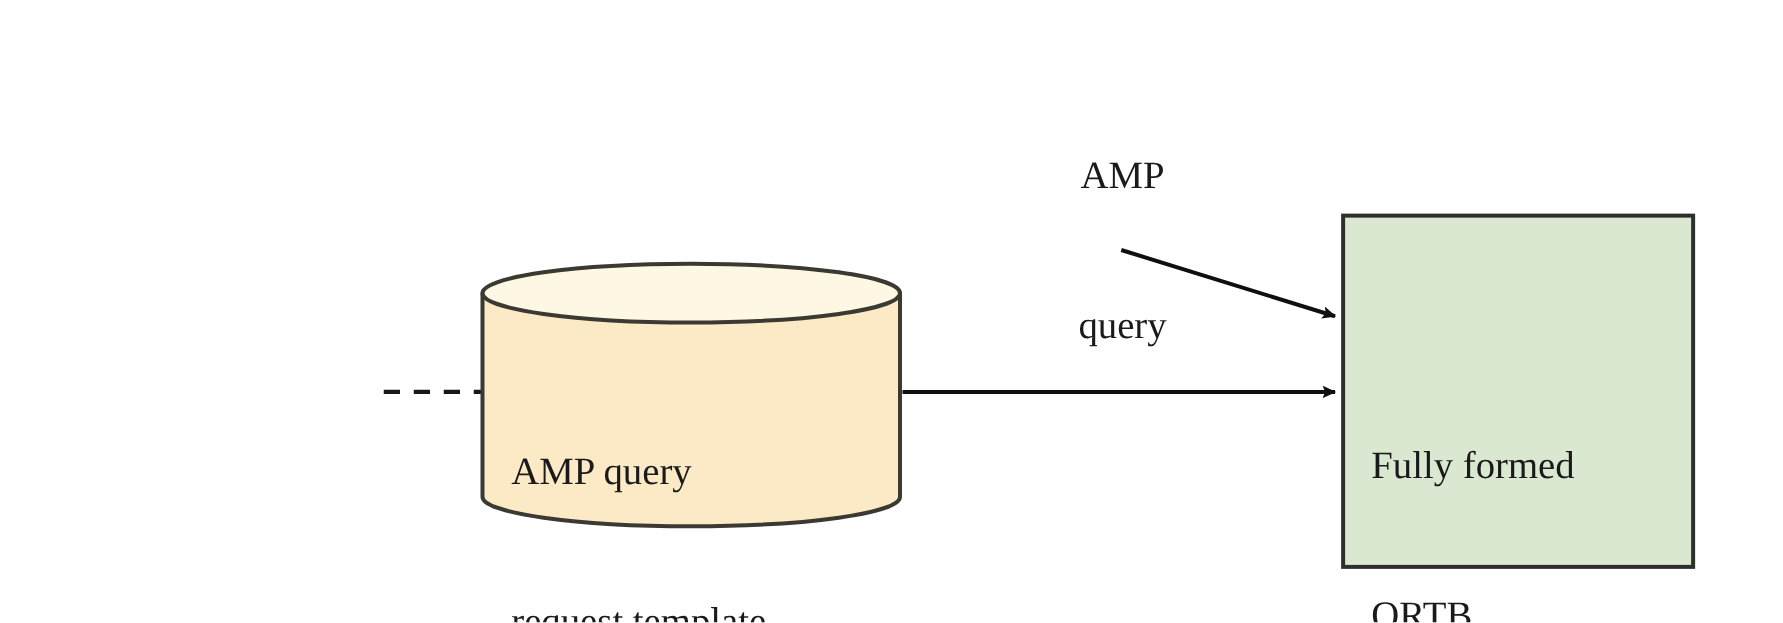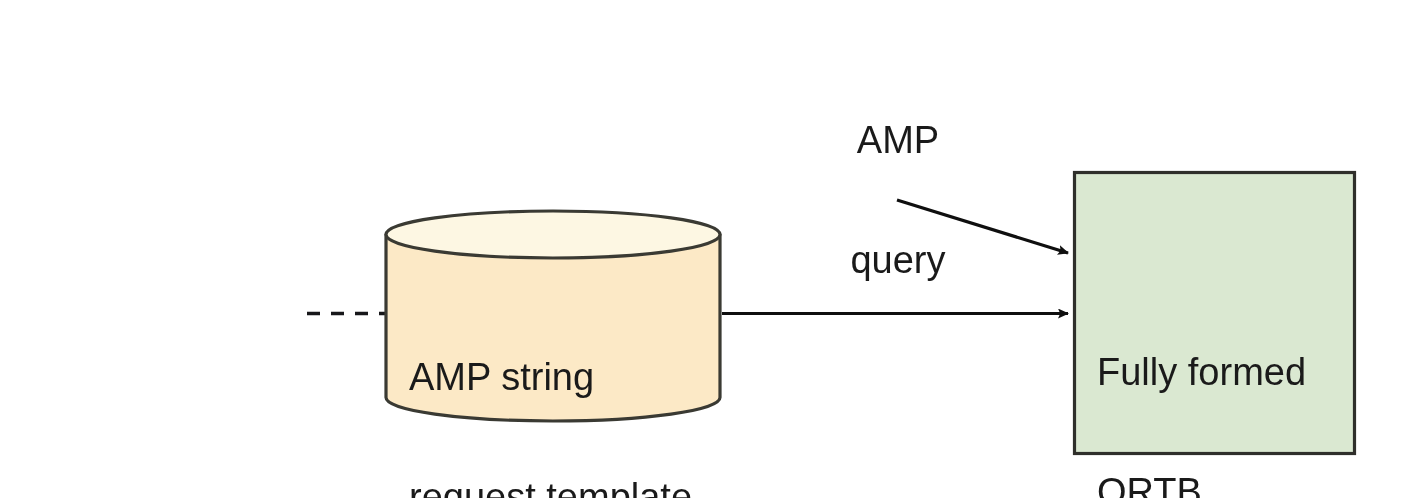--- a/index.html
+++ b/index.html
@@ -21,22 +21,22 @@
   #diagram-svg {
     position: absolute;
     left: 0;
     top: 0;
     width: 1426px;
     height: 498px;
   }
   .diagram-label {
     position: absolute;
     color: #1a1a1a;
-    font-family: Liberation Sans, sans-serif;
-    font-size: 38px;
+    font-family: Liberation Serif, serif;
+    font-size: 31px;
     line-height: 40px;
     white-space: pre;
     letter-spacing: 0px;
   }
   #label-amp-tag-id {
     left: 52px;
     top: 293px;
   }
   #label-cylinder-text {
     left: 409px;
@@ -89,21 +89,21 @@
     </g>
 
     <g>
       <rect x="1074.5" y="172.5" width="280" height="281" fill="#dae8d1" stroke="#2f2f2b" stroke-width="3.2"></rect>
     </g>
 
   </svg>
 
 
   <div class="diagram-label" id="label-cylinder-text">
-    <span class="label-line">AMP string</span>
+    <span class="label-line">AMP query</span>
     <span class="label-line">request template</span>
   </div>
 
   <div class="diagram-label" id="label-query-params">
     <span class="label-line">AMP</span>
     <span class="label-line">query</span>
   </div>
 
   <div class="diagram-label" id="label-ortb-text">
     <span class="label-line">Fully formed</span>

